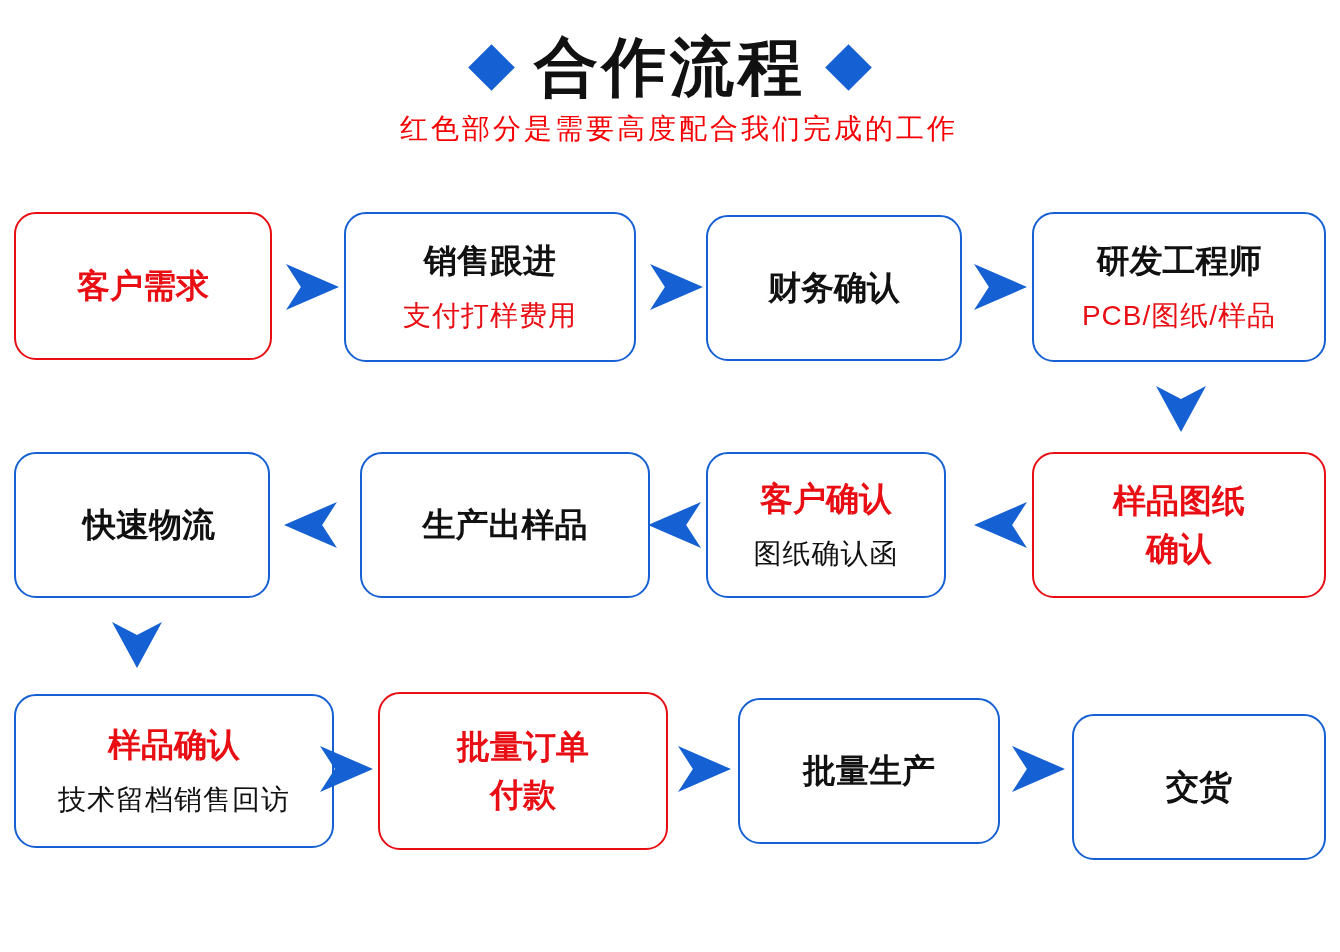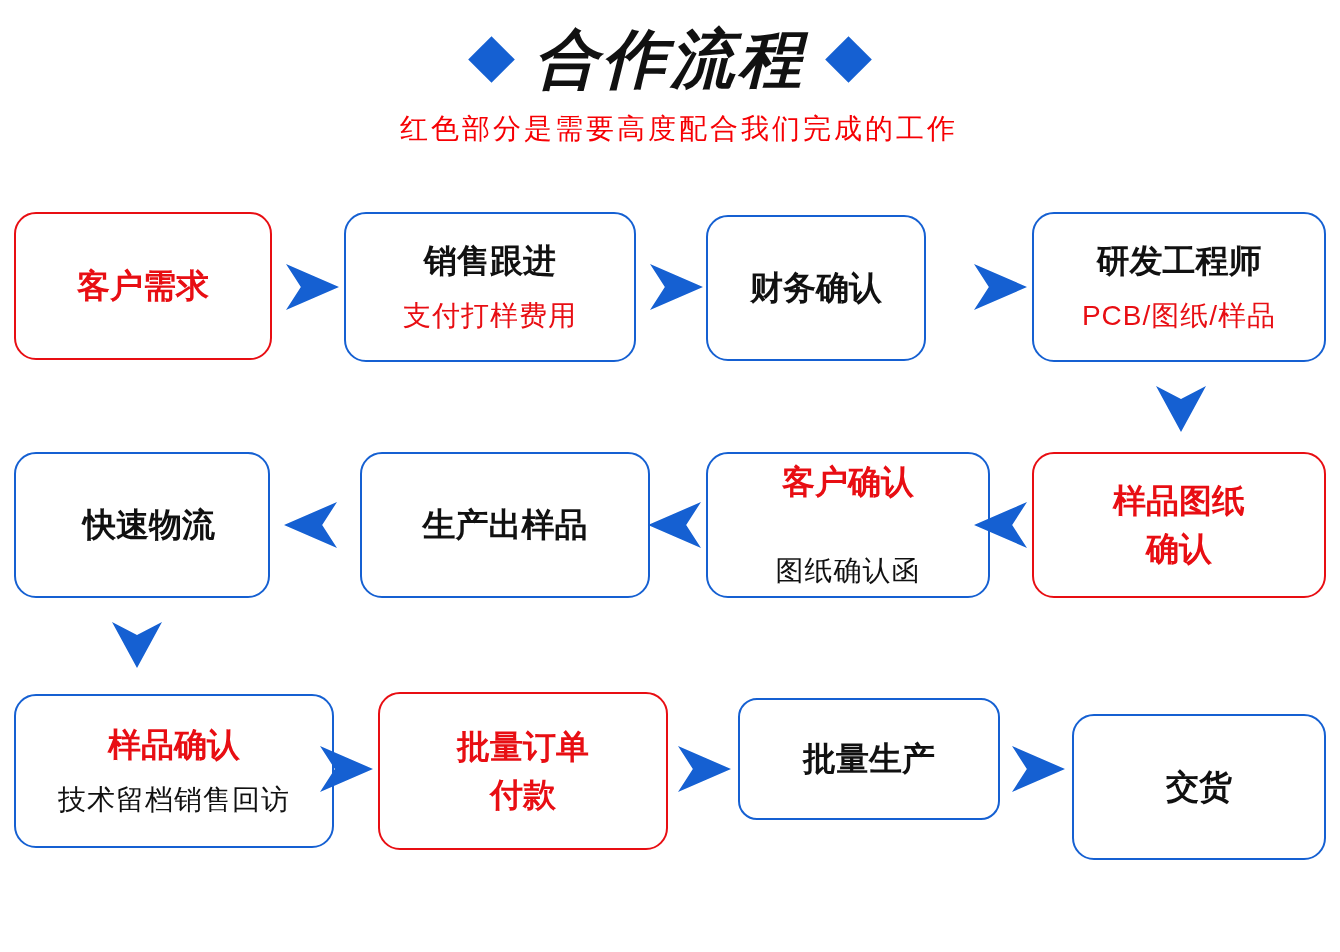--- a/index.html
+++ b/index.html
@@ -10,22 +10,22 @@
   *{box-sizing:border-box;margin:0;padding:0;}
   html,body{background:#ffffff;}
   body{
     font-family:"Liberation Sans","DejaVu Sans",sans-serif;
     width:1340px;height:952px;position:relative;overflow:hidden;
   }
   .canvas{position:absolute;inset:0;background:#ffffff;}
 
   
   .title-row{
-    position:absolute;left:0;top:24px;width:100%;
-    display:flex;justify-content:center;align-items:center;gap:26px;font-style:italic;
+    position:absolute;left:0;top:32px;width:100%;
+    display:flex;justify-content:center;align-items:center;gap:26px;
   }
   .diamond{
     width:33px;height:33px;background:var(--blue);
     transform:rotate(45deg);flex:0 0 auto;
   }
   .page-title{
     font-size:64px;font-weight:900;color:var(--black);
     letter-spacing:4px;line-height:1.1;
   }
   .page-subtitle{
@@ -71,21 +71,21 @@
 
   <div class="arrow right" style="left:286px;top:264px;"></div>
 
   <div class="node" style="left:344px;top:212px;width:292px;height:150px;">
     <div class="node-title">销售跟进</div>
     <div class="node-sub red">支付打样费用</div>
   </div>
 
   <div class="arrow right" style="left:650px;top:264px;"></div>
 
-  <div class="node" style="left:706px;top:215px;width:220px;height:146px;">
+  <div class="node" style="left:706px;top:215px;width:256px;height:146px;">
     <div class="node-title">财务确认</div>
   </div>
 
   <div class="arrow right" style="left:974px;top:264px;"></div>
 
   <div class="node" style="left:1032px;top:212px;width:294px;height:150px;">
     <div class="node-title">研发工程师</div>
     <div class="node-sub red">PCB/图纸/样品</div>
   </div>
 
@@ -96,21 +96,21 @@
   </div>
 
   <div class="arrow left" style="left:284px;top:502px;"></div>
 
   <div class="node" style="left:360px;top:452px;width:290px;height:146px;">
     <div class="node-title">生产出样品</div>
   </div>
 
   <div class="arrow left" style="left:648px;top:502px;"></div>
 
-  <div class="node" style="left:706px;top:452px;width:284px;height:146px;justify-content:space-between;">
+  <div class="node" style="left:706px;top:452px;width:240px;height:146px;">
     <div class="node-title red">客户确认</div>
     <div class="node-sub">图纸确认函</div>
   </div>
 
   <div class="arrow left" style="left:974px;top:502px;"></div>
 
   <div class="node red-border" style="left:1032px;top:452px;width:294px;height:146px;gap:4px;">
     <div class="node-title red">样品图纸</div>
     <div class="node-title red">确认</div>
   </div>
@@ -124,21 +124,21 @@
 
   <div class="arrow right" style="left:320px;top:746px;"></div>
 
   <div class="node red-border" style="left:378px;top:692px;width:290px;height:158px;gap:4px;">
     <div class="node-title red">批量订单</div>
     <div class="node-title red">付款</div>
   </div>
 
   <div class="arrow right" style="left:678px;top:746px;"></div>
 
-  <div class="node" style="left:738px;top:698px;width:262px;height:122px;border-radius:19px;">
+  <div class="node" style="left:738px;top:698px;width:262px;height:146px;">
     <div class="node-title">批量生产</div>
   </div>
 
   <div class="arrow right" style="left:1012px;top:746px;"></div>
 
   <div class="node" style="left:1072px;top:698px;width:254px;height:146px;margin-top:16px;">
     <div class="node-title">交货</div>
   </div>
 
 </div>

